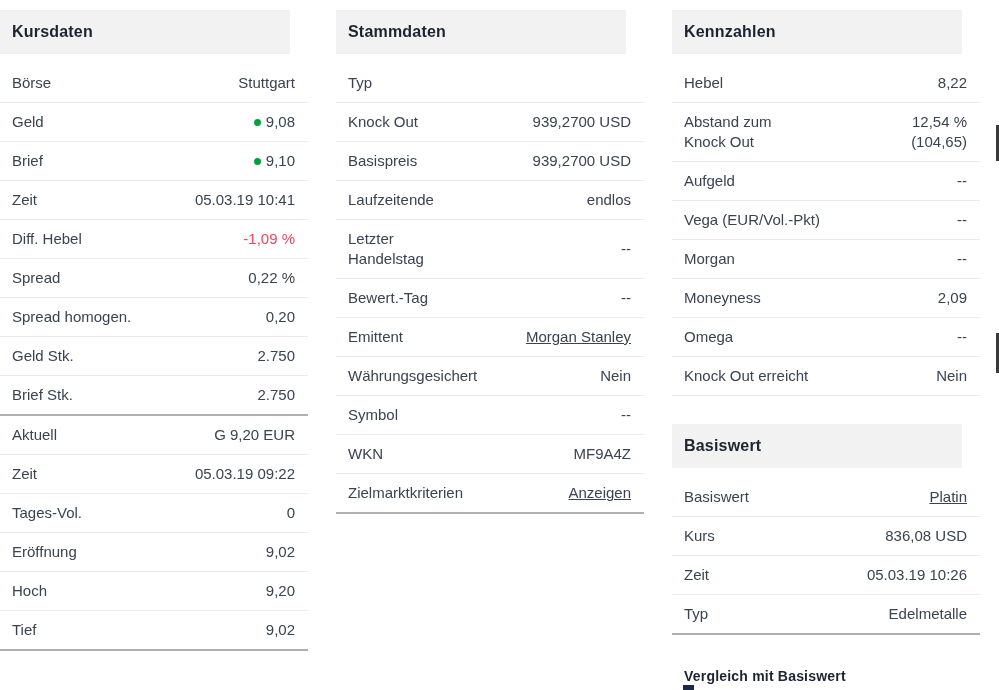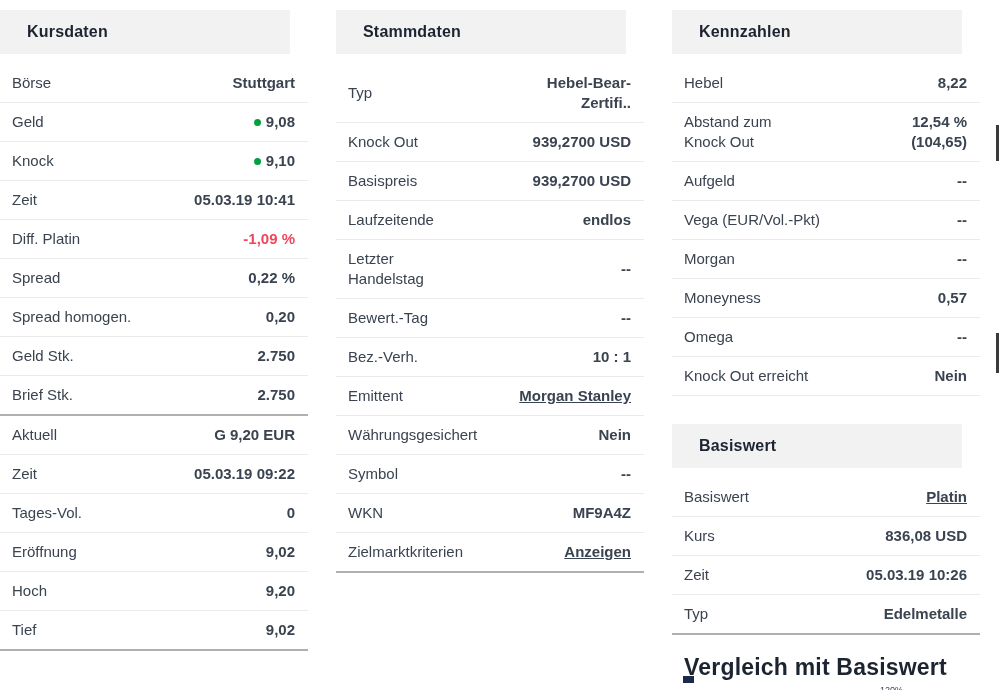--- a/index.html
+++ b/index.html
@@ -25,21 +25,21 @@
     padding-top:10px;
     width:999px;
   }
   .col{width:308px;flex:0 0 308px;}
   .col + .col{margin-left:28px;}
   .sec-header{
     height:44px;
     display:flex;align-items:center;
     background:var(--header-bg);
     margin-right:18px;
-    padding-left:27px;
+    padding-left:12px;
     font-size:16px;font-weight:bold;
     color:var(--heading);
     letter-spacing:.2px;
   }
   .rows{margin-top:10px;}
   .row{
     display:flex;align-items:center;
     min-height:39px;
     padding:9px 13px 9px 12px;
     border-bottom:1px solid var(--divider);
@@ -51,37 +51,36 @@
     line-height:20px;
     color:var(--text);
   }
   .row .value{
     margin-left:auto;
     text-align:right;
     white-space:pre-line;
     line-height:20px;
     display:flex;align-items:center;
     color:var(--text);
-    font-weight:bold;
   }
   .row .value.negative .val-text{color:var(--red);text-align:center;}
   .val-text{white-space:pre-line;}
   .val-text.link{text-decoration:underline;cursor:pointer;}
   .dot{
     width:7px;height:7px;border-radius:50%;
     background:var(--green);
     display:inline-block;
     margin-right:5px;
     flex:0 0 auto;
   }
   .sub-section{margin-top:28px;}
   .vergleich-heading{
-    margin-top:21px;
+    margin-top:30px;
     padding-left:12px;
-    font-size:23px;font-weight:bold;
+    font-size:14px;font-weight:bold;
     color:var(--heading);
     line-height:22px;
     letter-spacing:.2px;
   }
   .chart-fragment{
     position:relative;
     height:18px;
     margin-top:2px;
   }
   .cut-square{
@@ -123,35 +122,35 @@
     </span>
   </div>
         <div class="row">
     <span class="label">Geld</span>
     <span class="value">
       <span class="dot"></span>
       <span class="val-text">9,08</span>
     </span>
   </div>
         <div class="row">
-    <span class="label">Knock</span>
+    <span class="label">Brief</span>
     <span class="value">
       <span class="dot"></span>
       <span class="val-text">9,10</span>
     </span>
   </div>
         <div class="row">
     <span class="label">Zeit</span>
     <span class="value">
       
       <span class="val-text">05.03.19 10:41</span>
     </span>
   </div>
         <div class="row">
-    <span class="label">Diff. Platin</span>
+    <span class="label">Diff. Hebel</span>
     <span class="value negative">
       
       <span class="val-text">-1,09 %</span>
     </span>
   </div>
         <div class="row">
     <span class="label">Spread</span>
     <span class="value">
       
       <span class="val-text">0,22 %</span>
@@ -223,25 +222,20 @@
       </div>
   </div>
 
   <div class="col">
     <div class="sec-header">
       <span>Stammdaten</span>
     </div>
     <div class="rows">
         <div class="row">
     <span class="label">Typ</span>
-    <span class="value">
-      
-      <span class="val-text">Hebel-Bear-
-Zertifi..</span>
-    </span>
   </div>
         <div class="row">
     <span class="label">Knock Out</span>
     <span class="value">
       
       <span class="val-text">939,2700 USD</span>
     </span>
   </div>
         <div class="row">
     <span class="label">Basispreis</span>
@@ -263,27 +257,20 @@
     <span class="value">
       
       <span class="val-text">--</span>
     </span>
   </div>
         <div class="row">
     <span class="label">Bewert.-Tag</span>
     <span class="value">
       
       <span class="val-text">--</span>
-    </span>
-  </div>
-        <div class="row">
-    <span class="label">Bez.-Verh.</span>
-    <span class="value">
-      
-      <span class="val-text">10 : 1</span>
     </span>
   </div>
         <div class="row">
     <span class="label">Emittent</span>
     <span class="value">
       
       <span class="val-text link">Morgan Stanley</span>
     </span>
   </div>
         <div class="row">
@@ -356,21 +343,21 @@
     <span class="label">Morgan</span>
     <span class="value">
       
       <span class="val-text">--</span>
     </span>
   </div>
         <div class="row">
     <span class="label">Moneyness</span>
     <span class="value">
       
-      <span class="val-text">0,57</span>
+      <span class="val-text">2,09</span>
     </span>
   </div>
         <div class="row">
     <span class="label">Omega</span>
     <span class="value">
       
       <span class="val-text">--</span>
     </span>
   </div>
         <div class="row">

